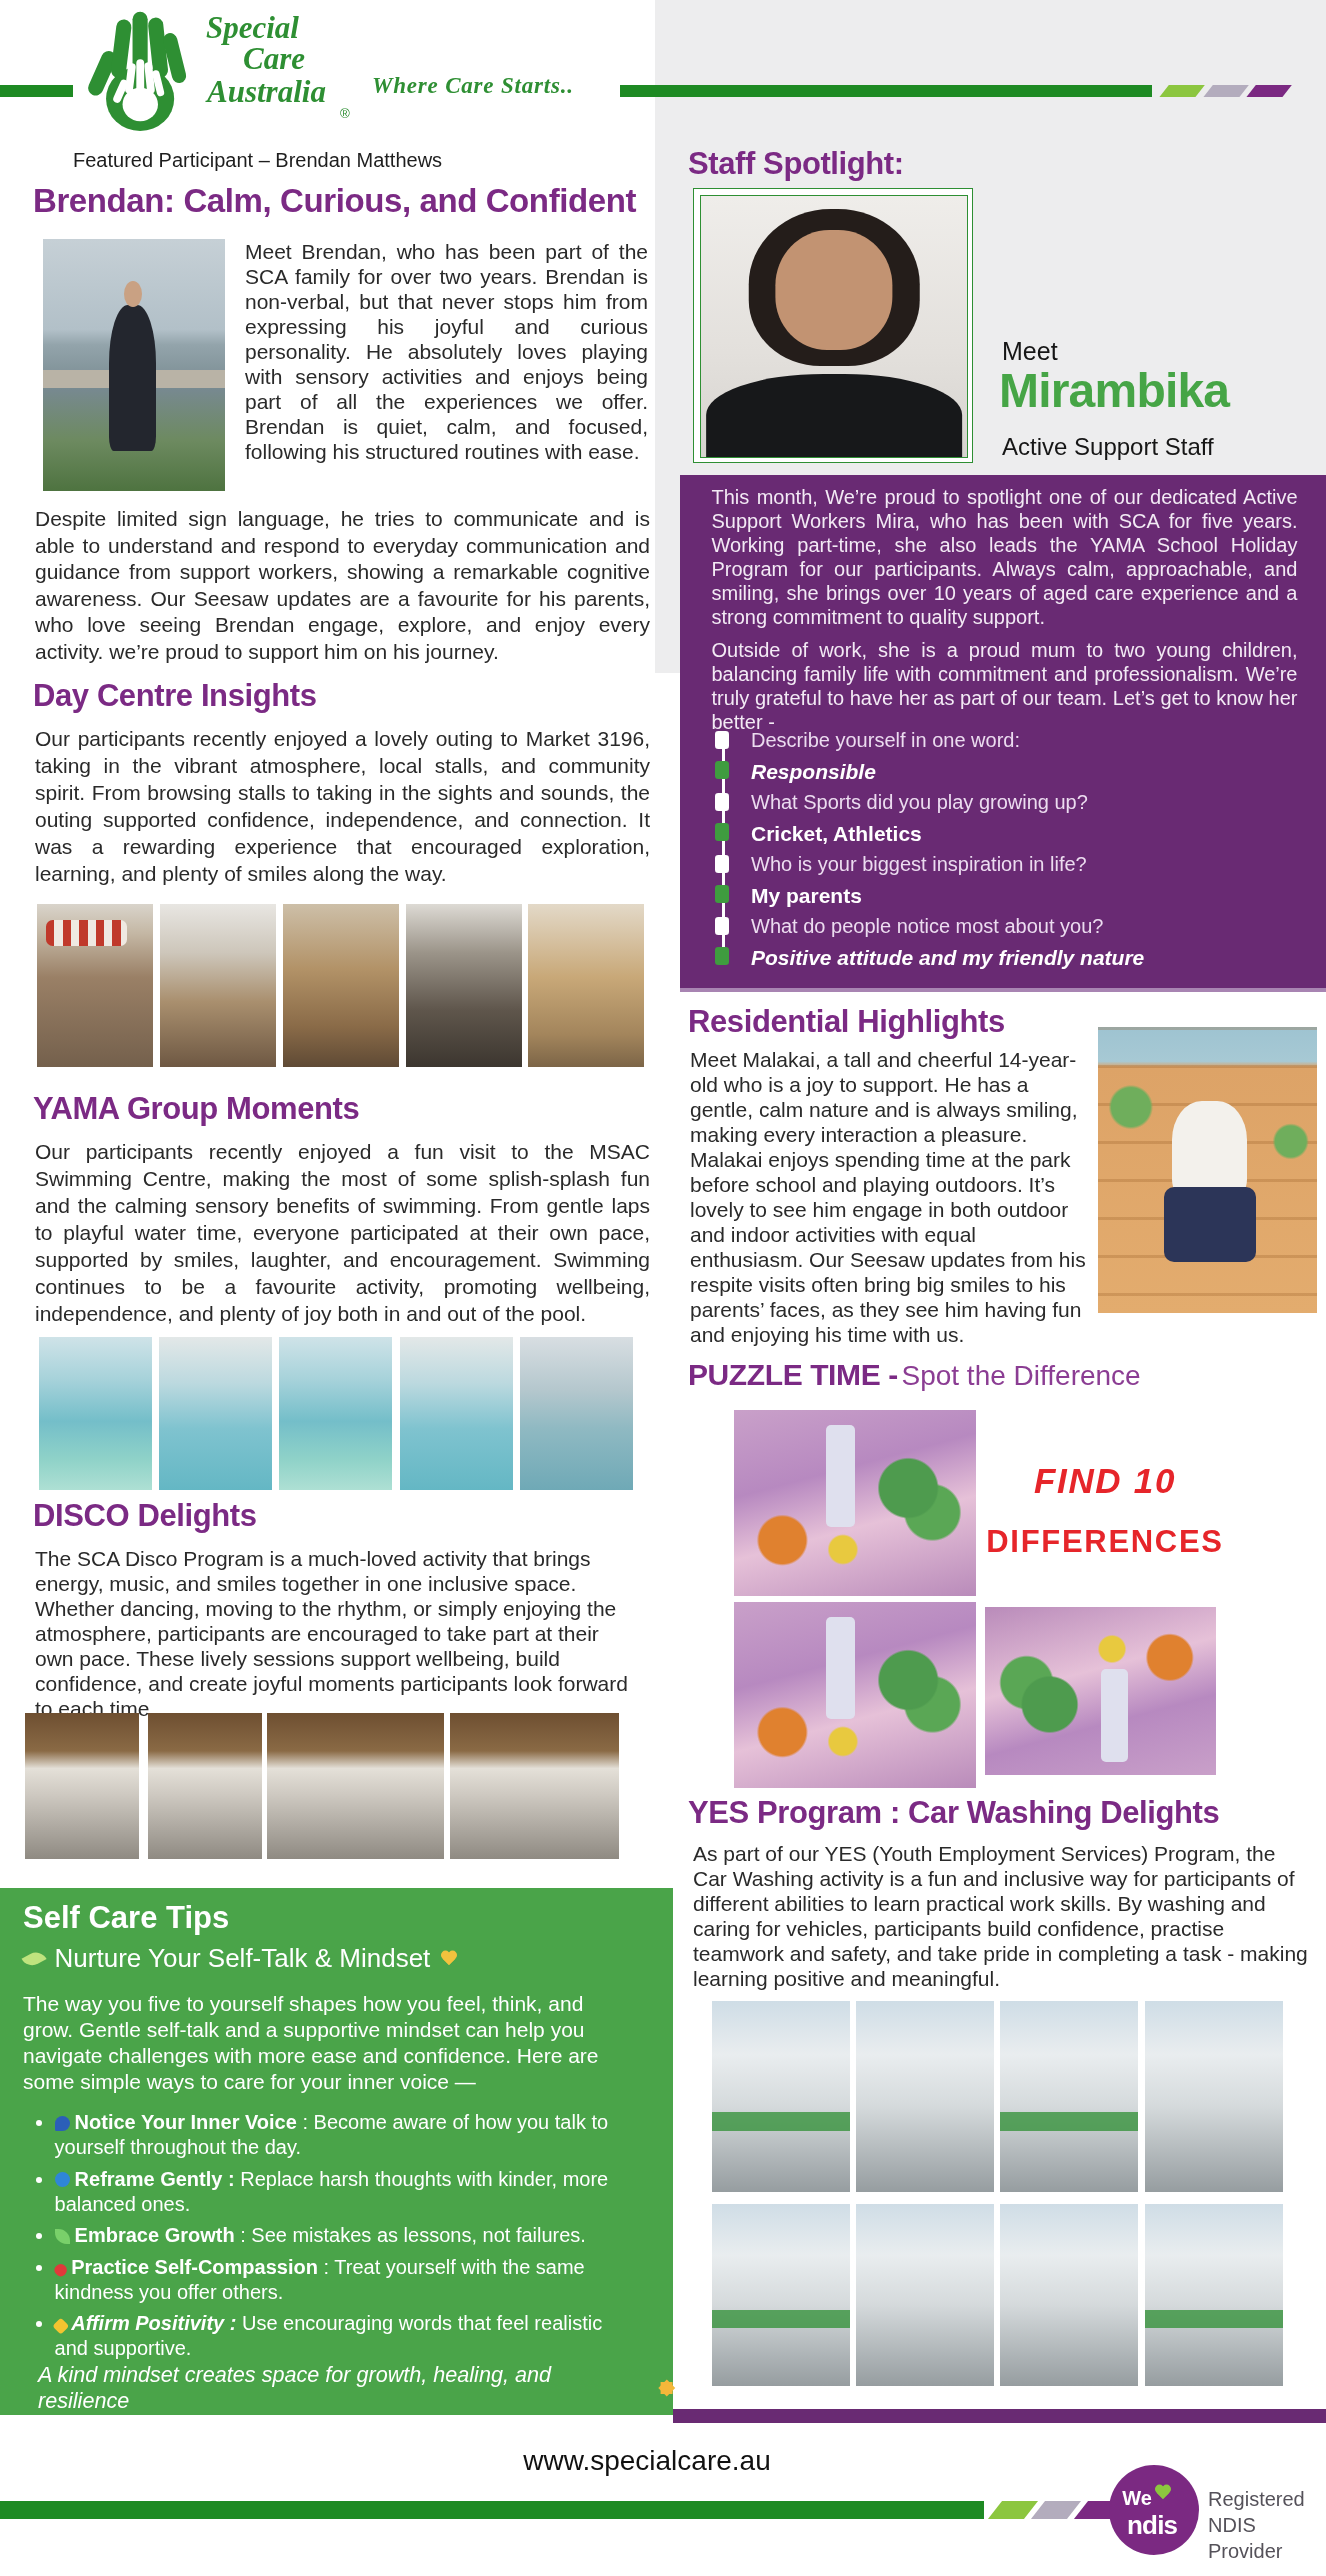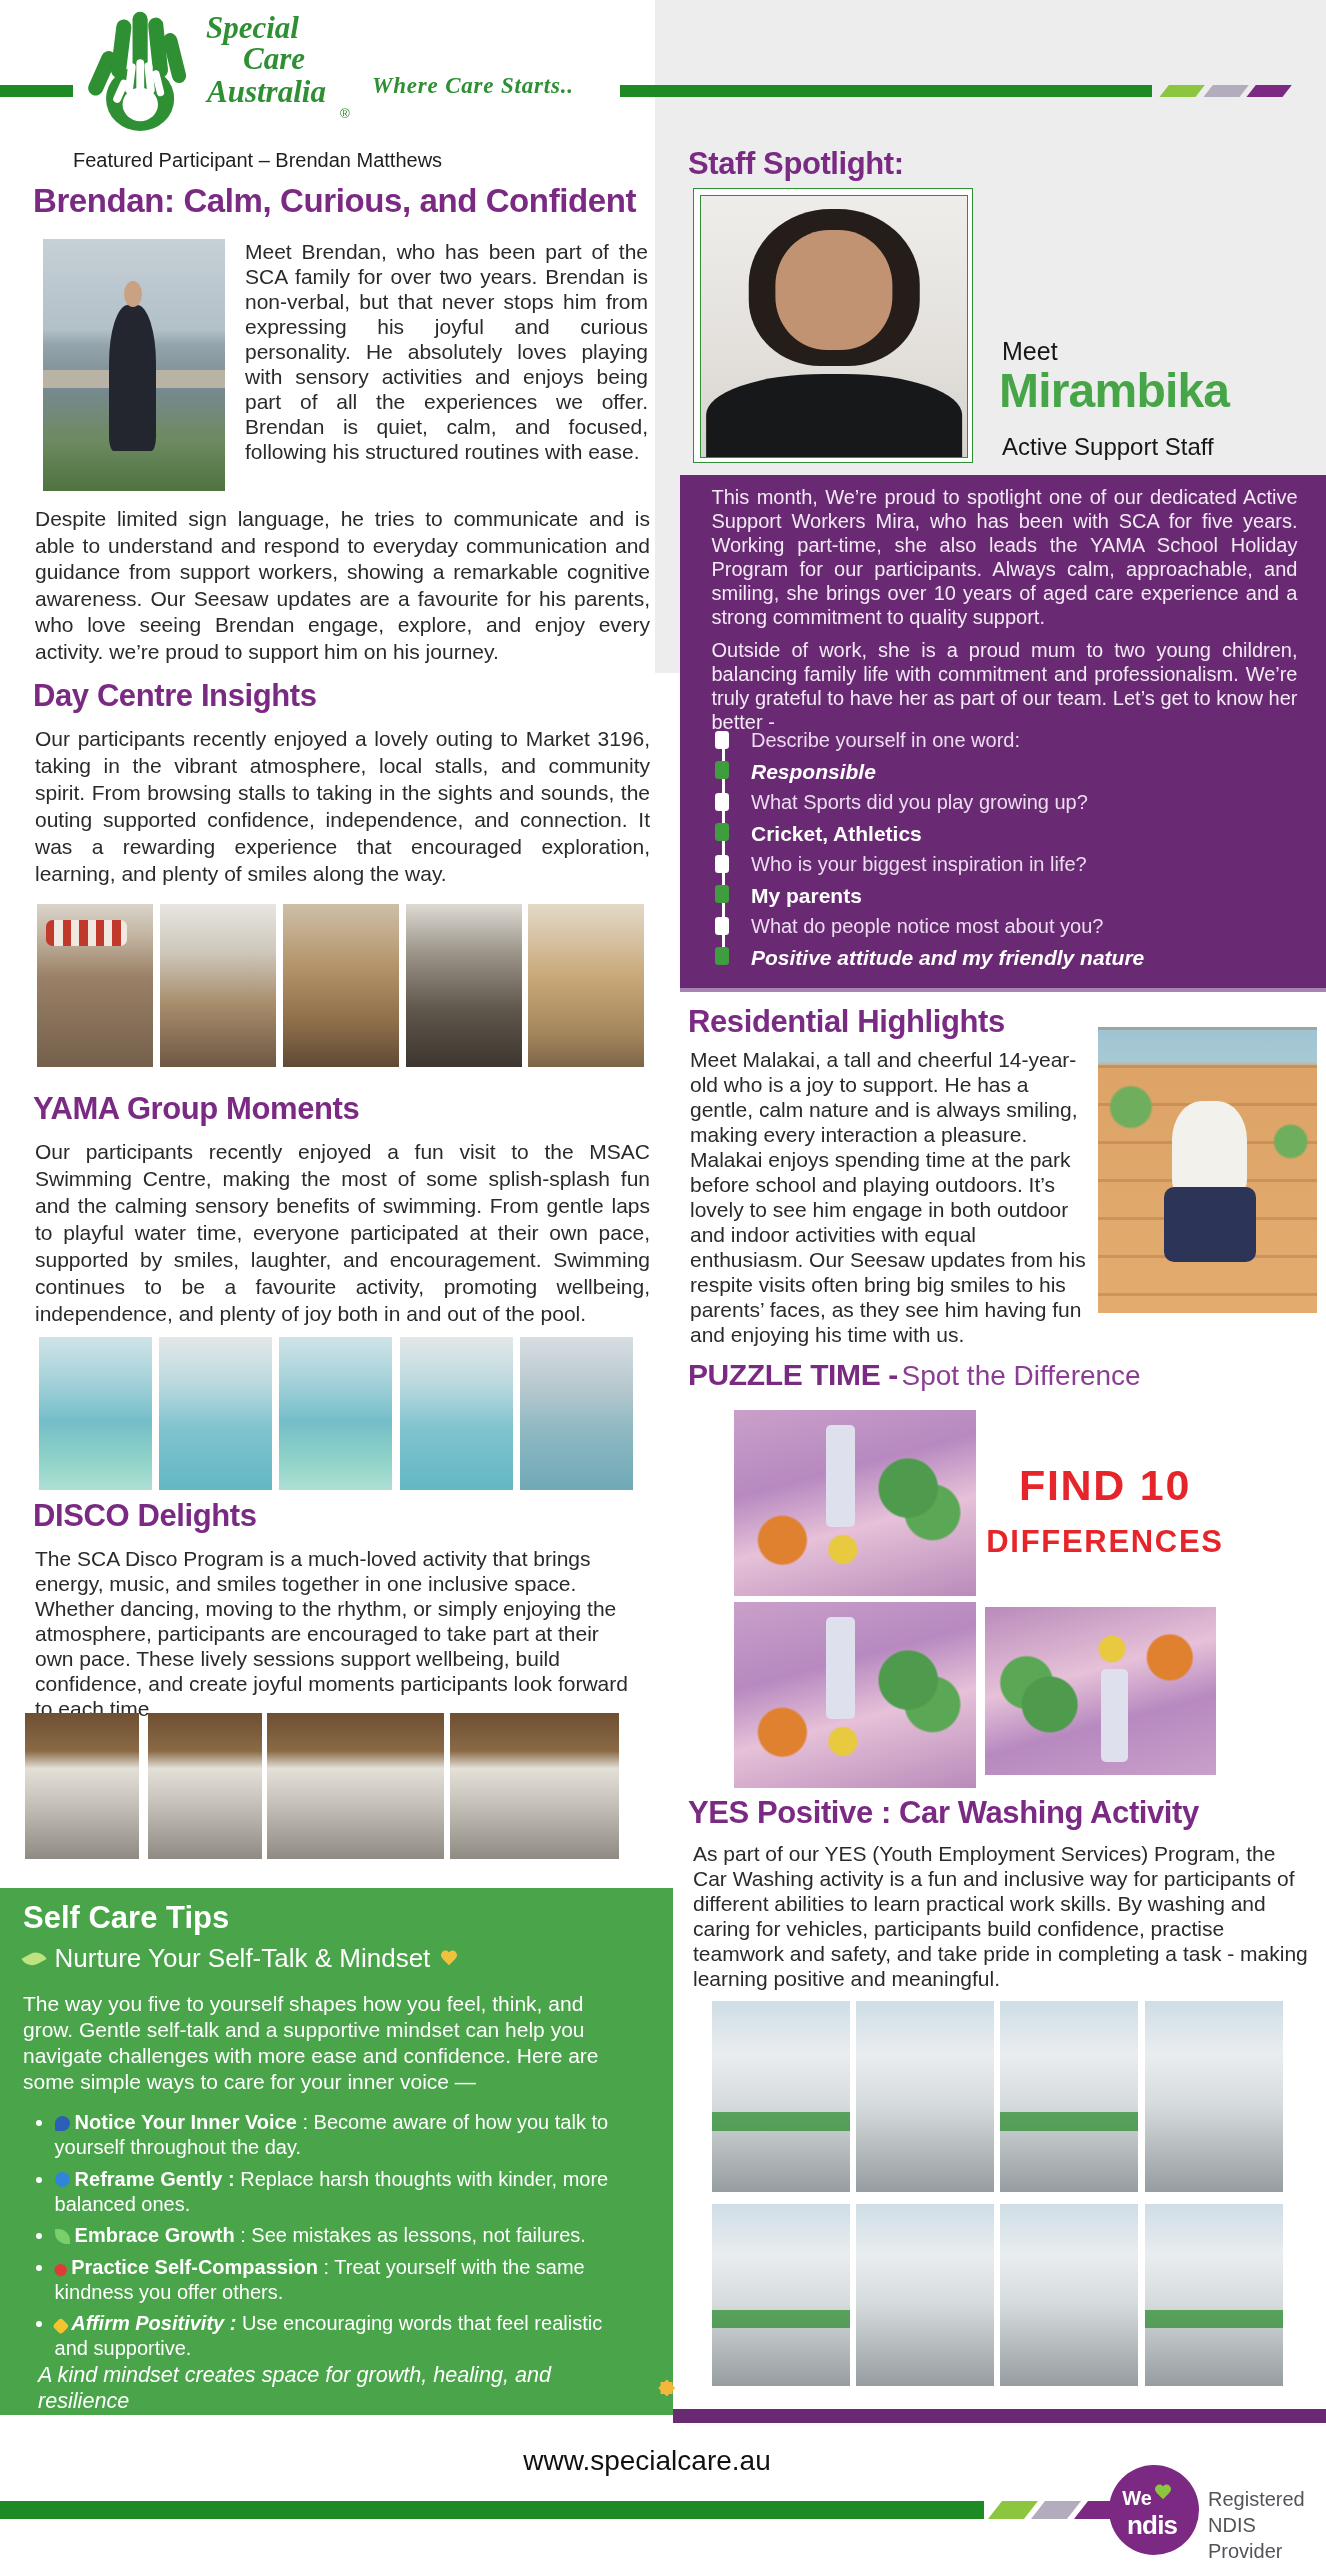--- a/index.html
+++ b/index.html
@@ -289,30 +289,30 @@
   </div>
 
   <div class="abs" style="left:688px;top:1358px;">
     <span class="h2" style="font-size:30px;">PUZZLE TIME -</span>
     <span style="font-size:28px;color:#8b3d93;"> Spot the Difference</span>
   </div>
 
   <div class="ph ph-puzzle" style="left:734px;top:1410px;width:242px;height:186px;">
       <div class="column"></div>
     </div>
-  <div class="abs find-red" style="left:989px;top:1461px;width:232px;font-size:43px;">FIND 10</div>
+  <div class="abs find-red" style="left:989px;top:1461px;width:232px;font-size:35px;font-style:italic;">FIND 10</div>
   <div class="abs find-red" style="left:984px;top:1524px;width:242px;font-size:31px;">DIFFERENCES</div>
   <div class="ph ph-puzzle" style="left:734px;top:1602px;width:242px;height:186px;">
       <div class="column"></div>
     </div>
   <div class="ph ph-puzzle flip" style="left:985px;top:1607px;width:231px;height:168px;">
       <div class="column"></div>
     </div>
 
-  <div class="abs h2" style="left:688px;top:1795px;">YES Positive : Car Washing Activity</div>
+  <div class="abs h2" style="left:688px;top:1795px;">YES Program : Car Washing Delights</div>
   <div class="abs body-l" style="left:693px;top:1841px;width:615px;">As part of our YES (Youth Employment Services) Program, the Car Washing activity is a fun and inclusive way for participants of different abilities to learn practical work skills. By washing and caring for vehicles, participants build confidence, practise teamwork and safety, and take pride in completing a task - making learning positive and meaningful.</div>
 
   <div class="ph ph-carwash" style="left:712px;top:2001px;width:138px;height:191px;">
       <div class="van-stripe"></div>
     </div>
   <div class="ph ph-carwash" style="left:856px;top:2001px;width:138px;height:191px;"></div>
   <div class="ph ph-carwash" style="left:1000px;top:2001px;width:138px;height:191px;">
       <div class="van-stripe"></div>
     </div>
   <div class="ph ph-carwash" style="left:1145px;top:2001px;width:138px;height:191px;"></div>

